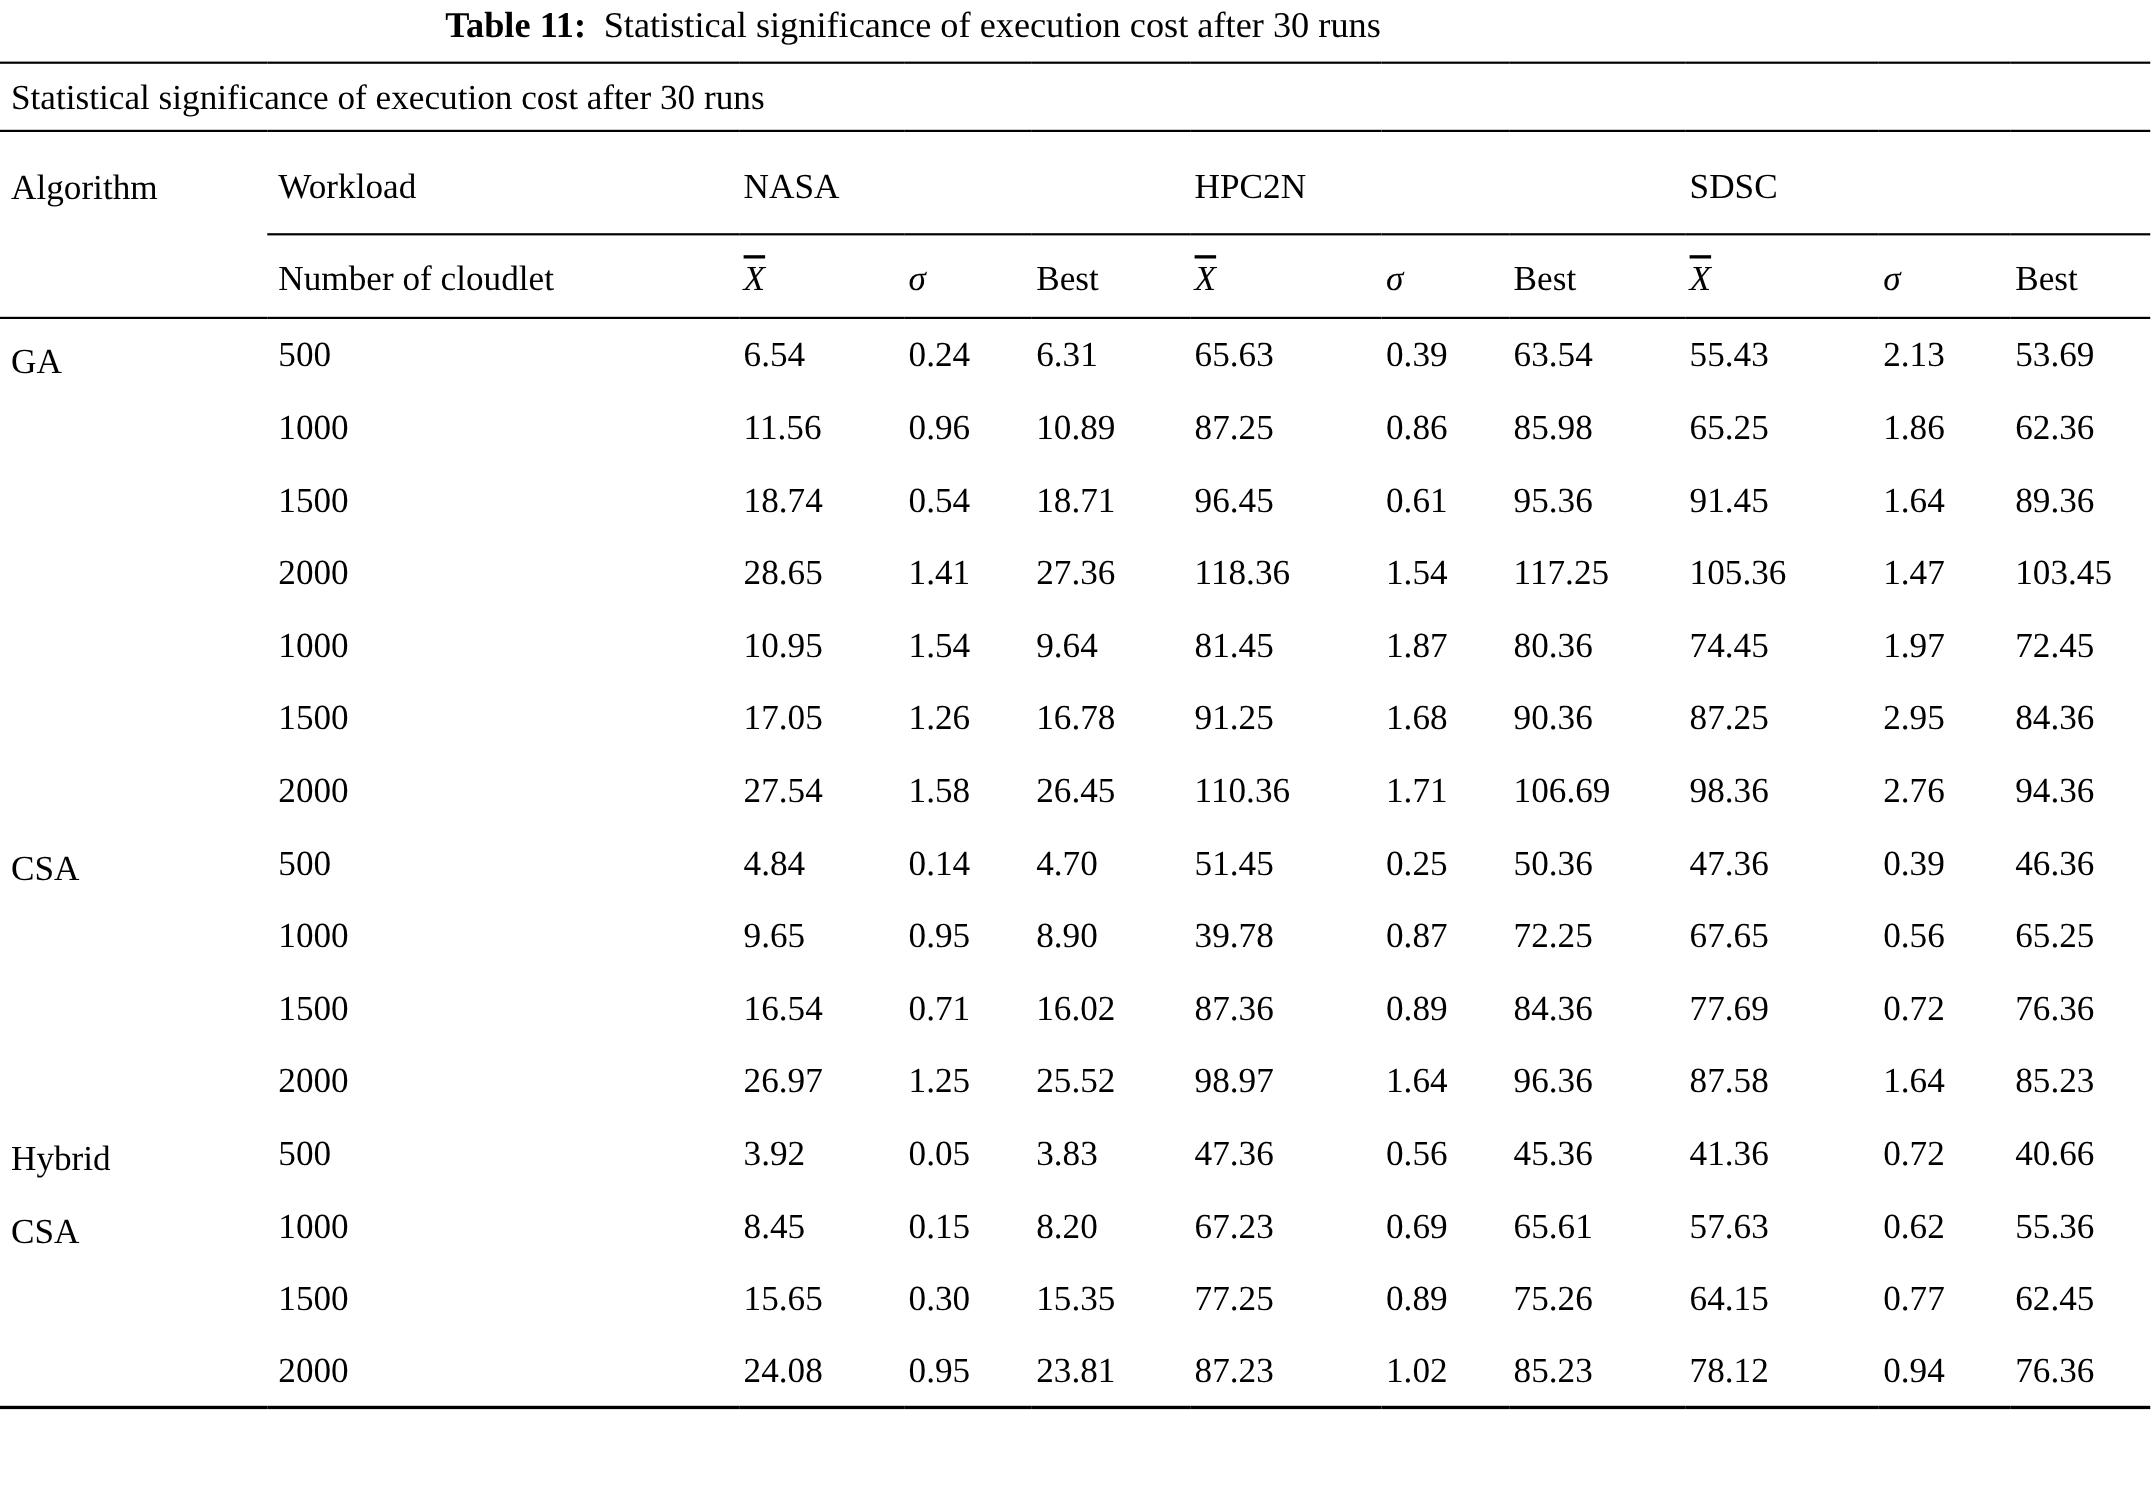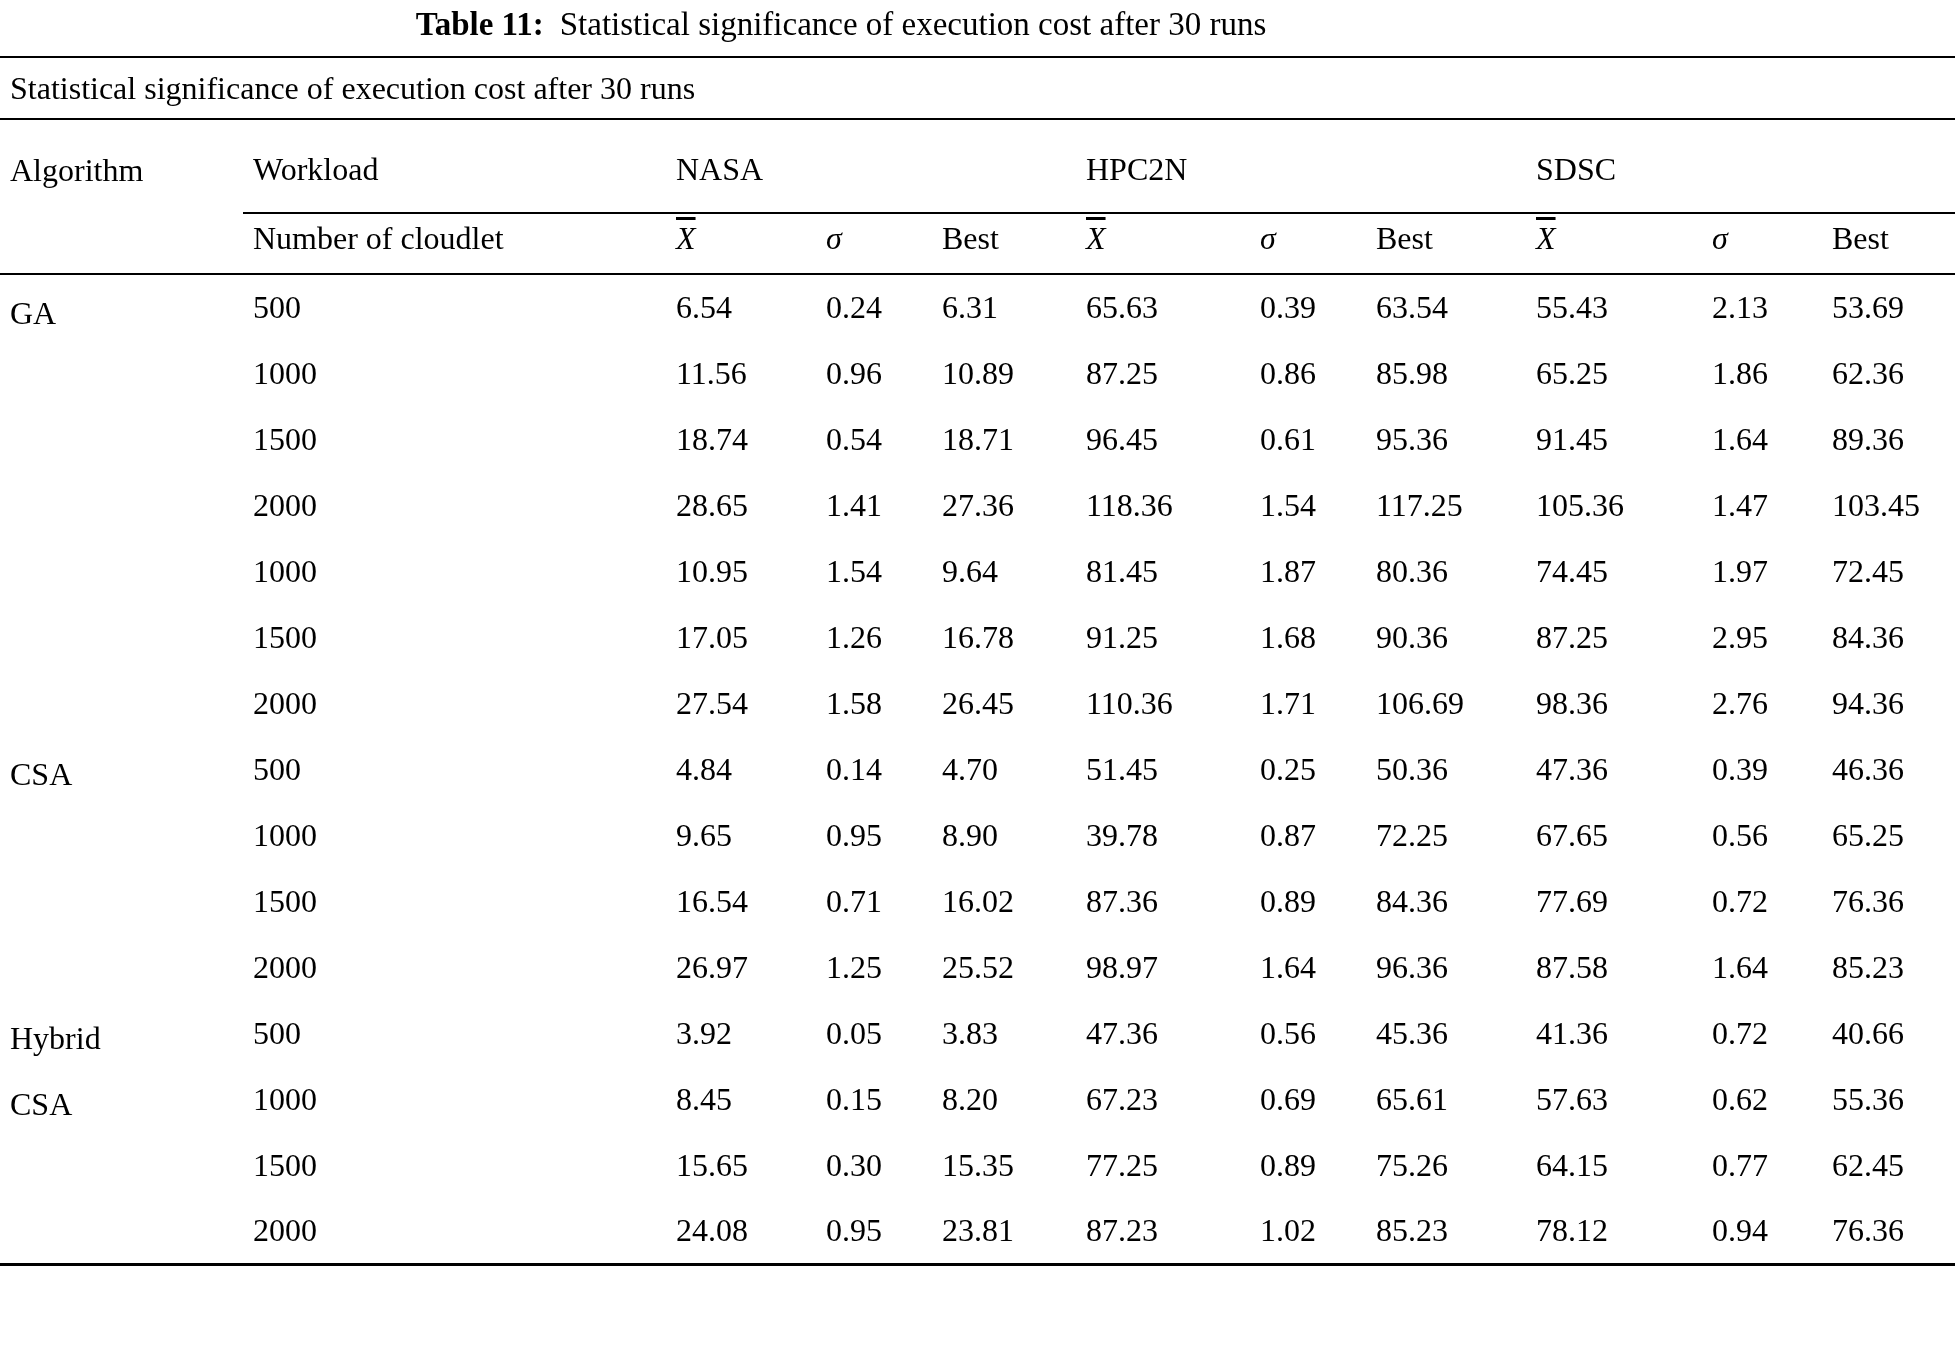--- a/index.html
+++ b/index.html
@@ -13,21 +13,20 @@
     height: 1368px;
     overflow: hidden;
   }
   .caption {
     width: 1660px;
     height: 56px;
     padding-top: 6px;
     text-align: center;
     font-size: 33px;
     white-space: nowrap;
-    margin-left: 11px;
   }
   .cap-label {
     font-weight: bold;
     margin-right: 16px;
   }
   table.tbl {
     width: 1955px;
     table-layout: fixed;
     border-collapse: collapse;
     font-size: 32px;
@@ -49,21 +48,21 @@
     border-bottom: 2px solid #000;
     padding-left: 10px;
   }
   tr.group-row th {
     height: 94px;
     vertical-align: bottom;
     padding-bottom: 24px;
   }
   tr.group-row th.rule { border-bottom: 2px solid #000; }
   tr.metric-row th {
-    height: 61px;
+    height: 76px;
     vertical-align: bottom;
     padding-bottom: 16px;
     border-bottom: 2px solid #000;
   }
   tr.metric-row th.mean {
     font-style: italic;
     text-decoration: overline;
   }
   tr.metric-row th.sigma { font-style: italic; }
   tbody td {

